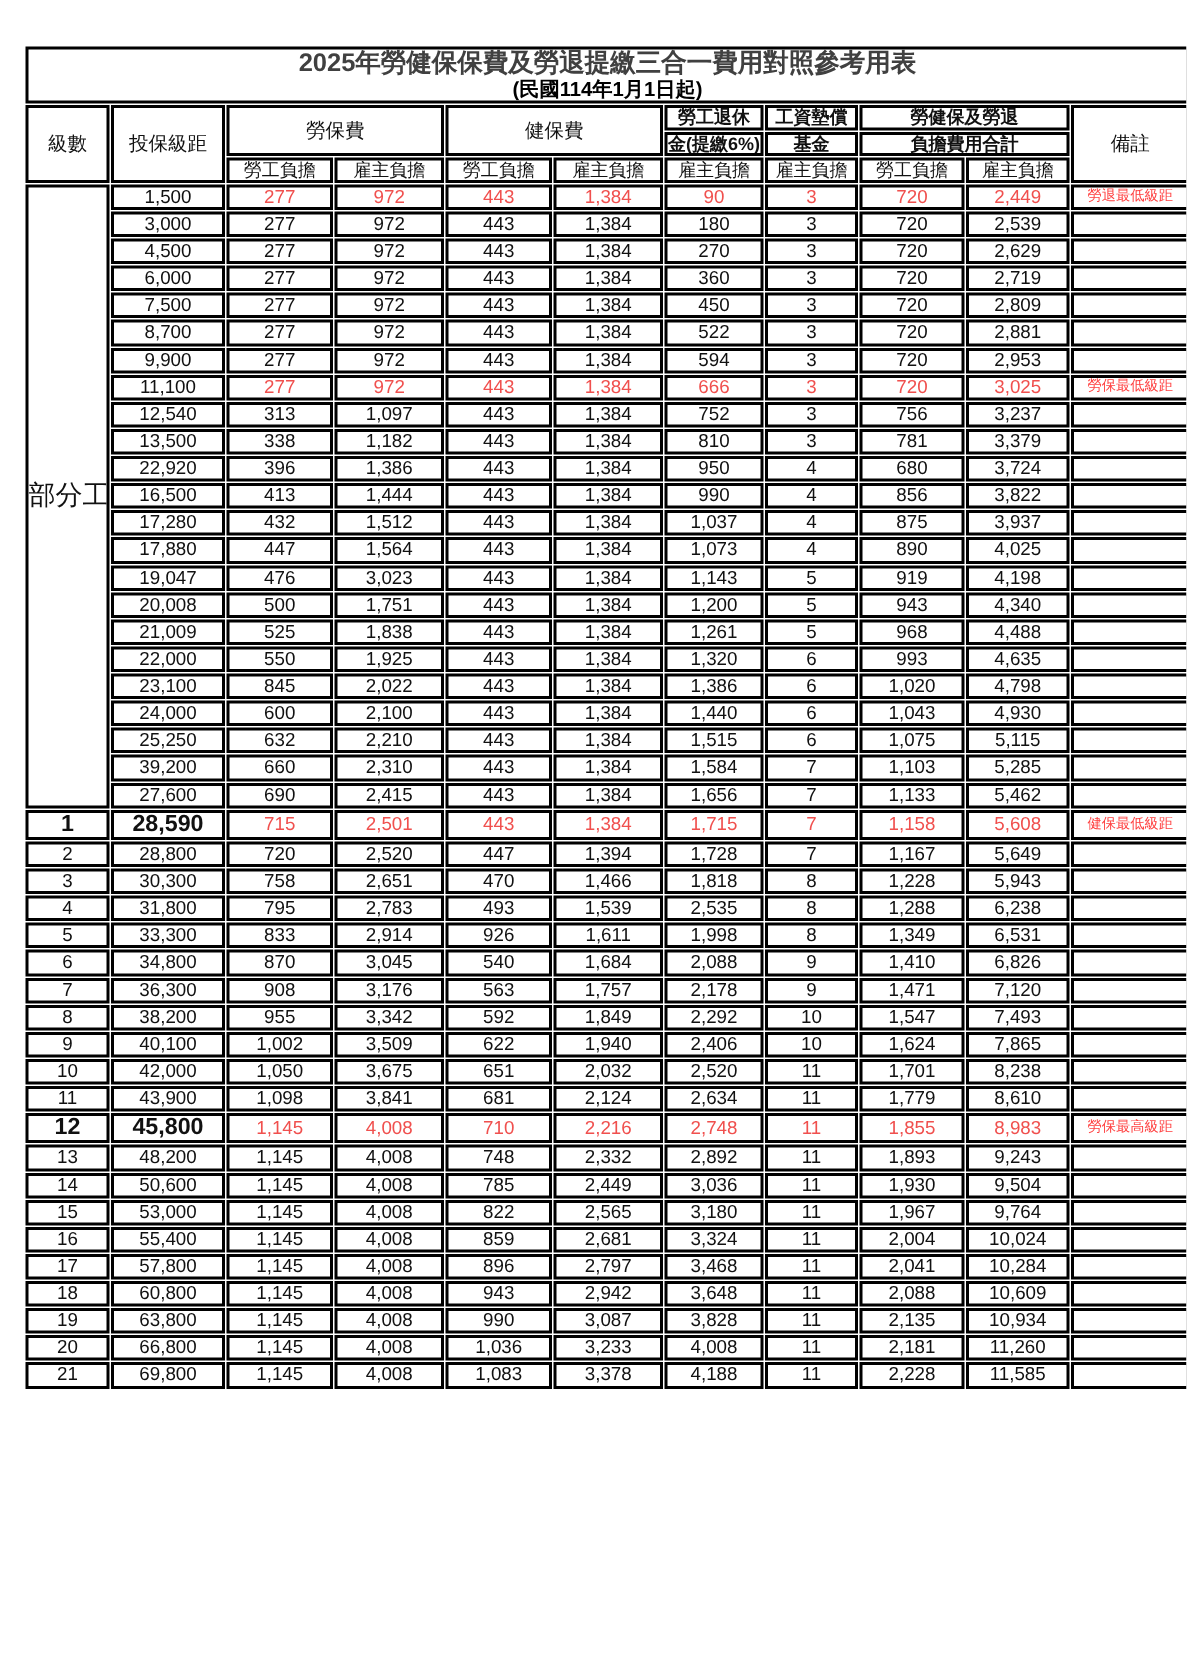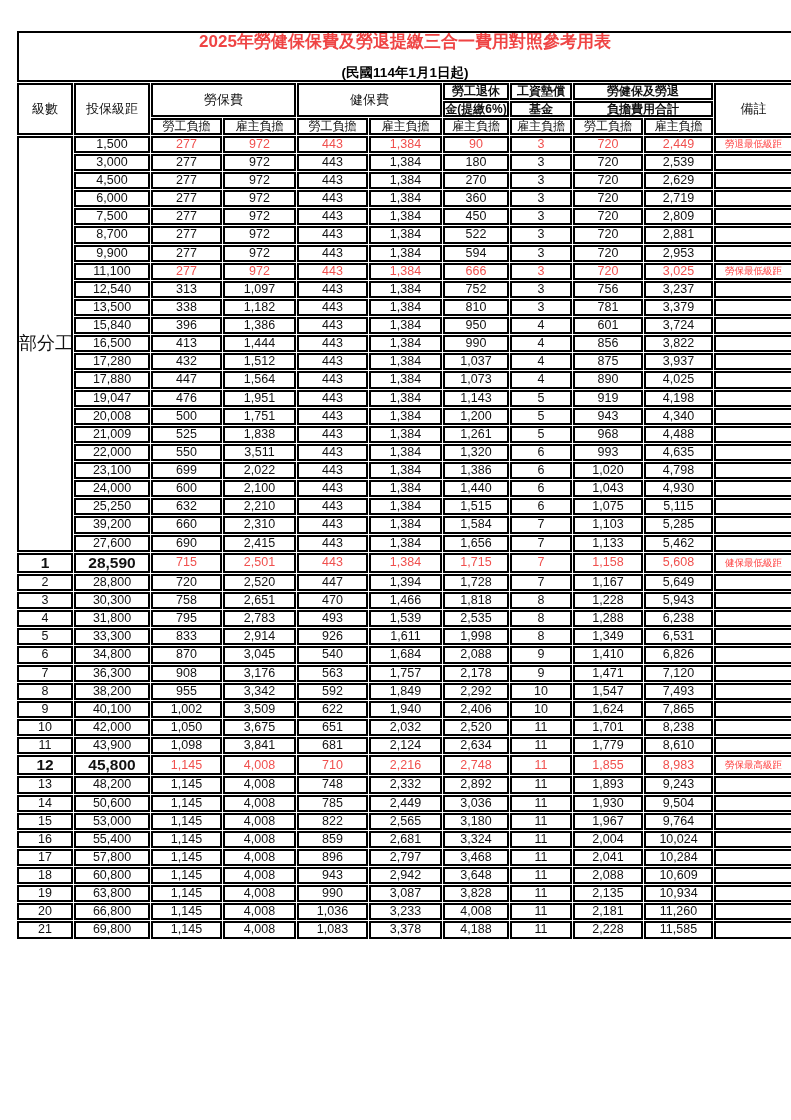--- a/index.html
+++ b/index.html
@@ -13,22 +13,22 @@
     table-layout:fixed; width:766px; background:#fff;
   }
   .ref-table th, .ref-table td {
     border:2px solid #000; box-sizing:border-box;
     text-align:center; vertical-align:middle;
     padding:0; height:16px; line-height:1.05;
     font-size:12.5px; color:#111; white-space:nowrap; overflow:hidden;
     background:#fff; font-weight:400;
   }
   .title-cell { height:50px; }
-  .title-line { font-size:17px; font-weight:700; color:#ef4444; }
-  .subtitle-line { font-size:13.5px; font-weight:700; color:#000; margin-top:15px; }
+  .title-line { font-size:17px; font-weight:700; color:#404040; }
+  .subtitle-line { font-size:13.5px; font-weight:700; color:#000; margin-top:2px; }
   th.h-main { font-size:13px; font-weight:400; }
   th.h-two  { font-size:12px; font-weight:700; }
   th.h-sub  { font-size:12px; font-weight:400;margin-top:47px; }
   .bg-emp { background:#f9c28c; }
   .bg-er  { background:#e3e1f2; }
   td.big  { font-size:15.5px; font-weight:600; }
   td.red-val { color:#f0504e; }
   td.note-cell { font-size:9.5px; color:#ff4040; padding:0 1px; }
   td.part-time { font-size:18px; }
 </style>
@@ -199,28 +199,28 @@
           <td class="bg-er">1,182</td>
           <td class="bg-emp">443</td>
           <td class="bg-er">1,384</td>
           <td class="bg-er">810</td>
           <td class="bg-er">3</td>
           <td class="bg-emp">781</td>
           <td class="bg-er">3,379</td>
           <td class="note-cell"></td>
         </tr>
         <tr>
-          <td class="salary-cell">15,840</td>
+          <td class="salary-cell">22,920</td>
           <td class="bg-emp">396</td>
           <td class="bg-er">1,386</td>
           <td class="bg-emp">443</td>
           <td class="bg-er">1,384</td>
           <td class="bg-er">950</td>
           <td class="bg-er">4</td>
-          <td class="bg-emp">601</td>
+          <td class="bg-emp">680</td>
           <td class="bg-er">3,724</td>
           <td class="note-cell"></td>
         </tr>
         <tr>
           <td class="salary-cell">16,500</td>
           <td class="bg-emp">413</td>
           <td class="bg-er">1,444</td>
           <td class="bg-emp">443</td>
           <td class="bg-er">1,384</td>
           <td class="bg-er">990</td>
@@ -249,21 +249,21 @@
           <td class="bg-er">1,384</td>
           <td class="bg-er">1,073</td>
           <td class="bg-er">4</td>
           <td class="bg-emp">890</td>
           <td class="bg-er">4,025</td>
           <td class="note-cell"></td>
         </tr>
         <tr>
           <td class="salary-cell">19,047</td>
           <td class="bg-emp">476</td>
-          <td class="bg-er">1,951</td>
+          <td class="bg-er">3,023</td>
           <td class="bg-emp">443</td>
           <td class="bg-er">1,384</td>
           <td class="bg-er">1,143</td>
           <td class="bg-er">5</td>
           <td class="bg-emp">919</td>
           <td class="bg-er">4,198</td>
           <td class="note-cell"></td>
         </tr>
         <tr>
           <td class="salary-cell">20,008</td>
@@ -285,32 +285,32 @@
           <td class="bg-er">1,384</td>
           <td class="bg-er">1,261</td>
           <td class="bg-er">5</td>
           <td class="bg-emp">968</td>
           <td class="bg-er">4,488</td>
           <td class="note-cell"></td>
         </tr>
         <tr>
           <td class="salary-cell">22,000</td>
           <td class="bg-emp">550</td>
-          <td class="bg-er">3,511</td>
+          <td class="bg-er">1,925</td>
           <td class="bg-emp">443</td>
           <td class="bg-er">1,384</td>
           <td class="bg-er">1,320</td>
           <td class="bg-er">6</td>
           <td class="bg-emp">993</td>
           <td class="bg-er">4,635</td>
           <td class="note-cell"></td>
         </tr>
         <tr>
           <td class="salary-cell">23,100</td>
-          <td class="bg-emp">699</td>
+          <td class="bg-emp">845</td>
           <td class="bg-er">2,022</td>
           <td class="bg-emp">443</td>
           <td class="bg-er">1,384</td>
           <td class="bg-er">1,386</td>
           <td class="bg-er">6</td>
           <td class="bg-emp">1,020</td>
           <td class="bg-er">4,798</td>
           <td class="note-cell"></td>
         </tr>
         <tr>

